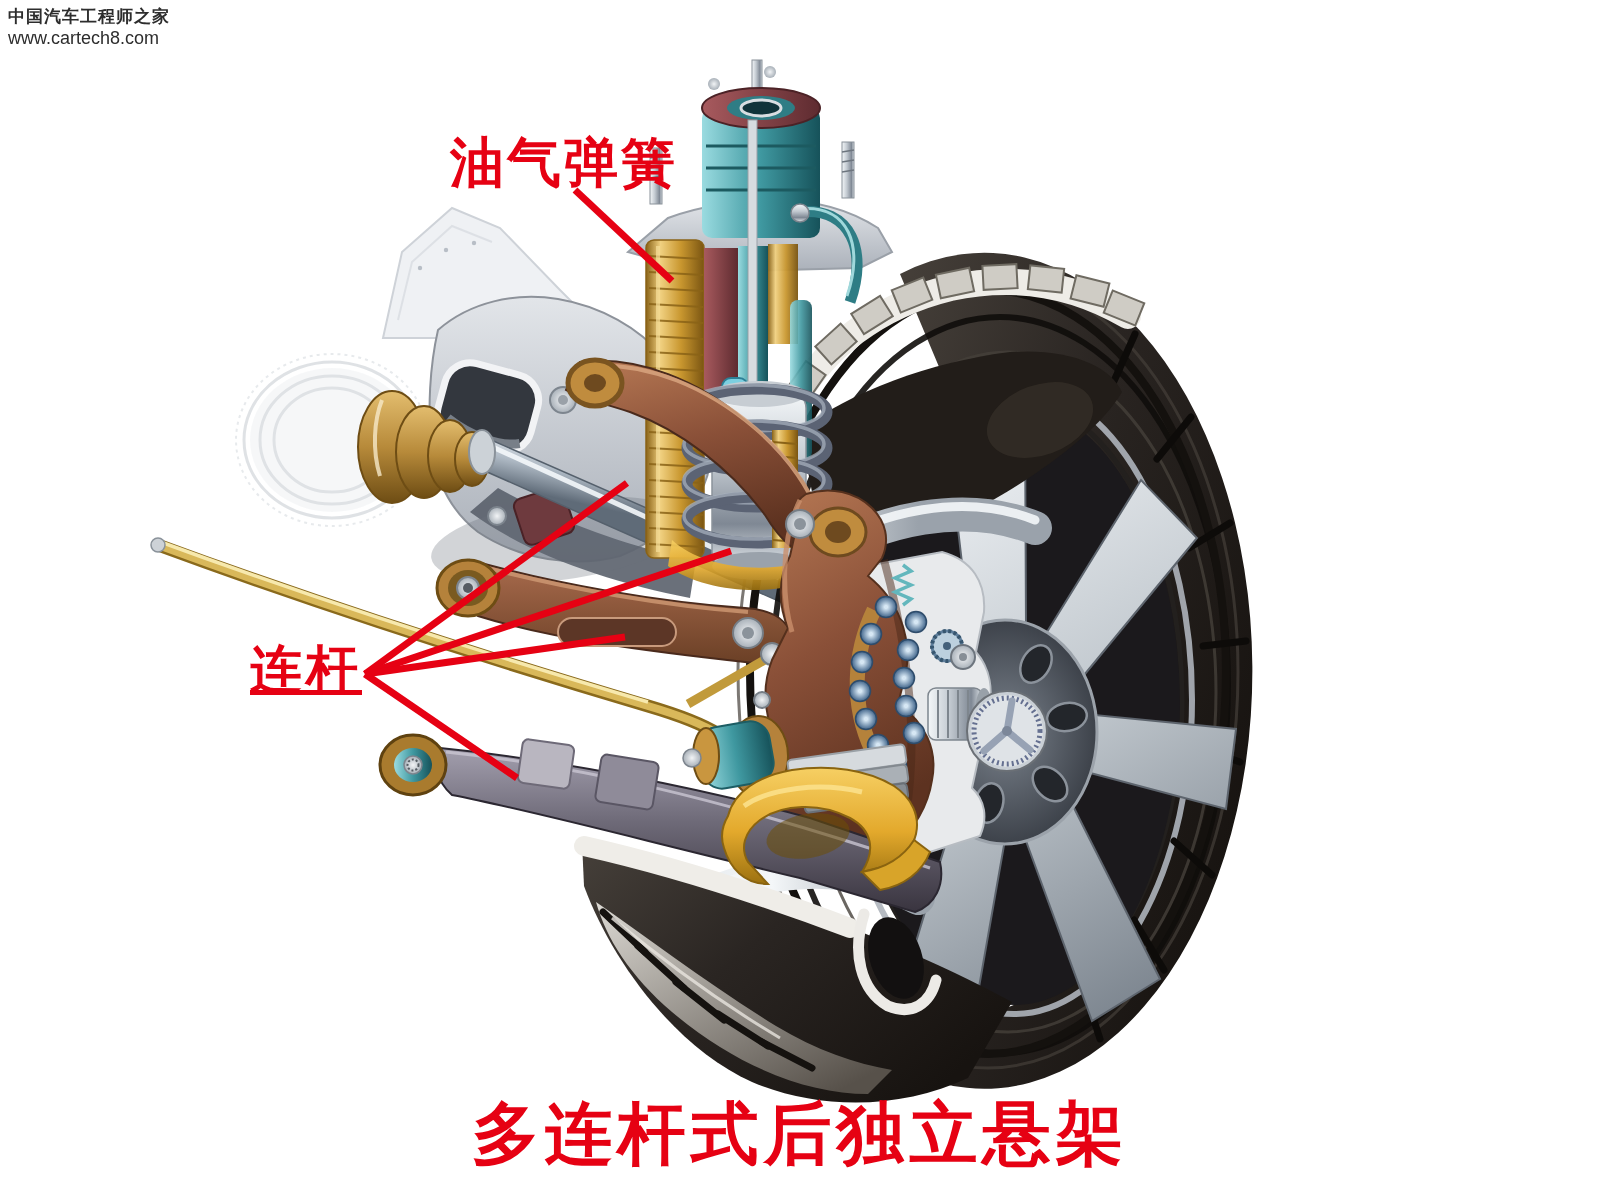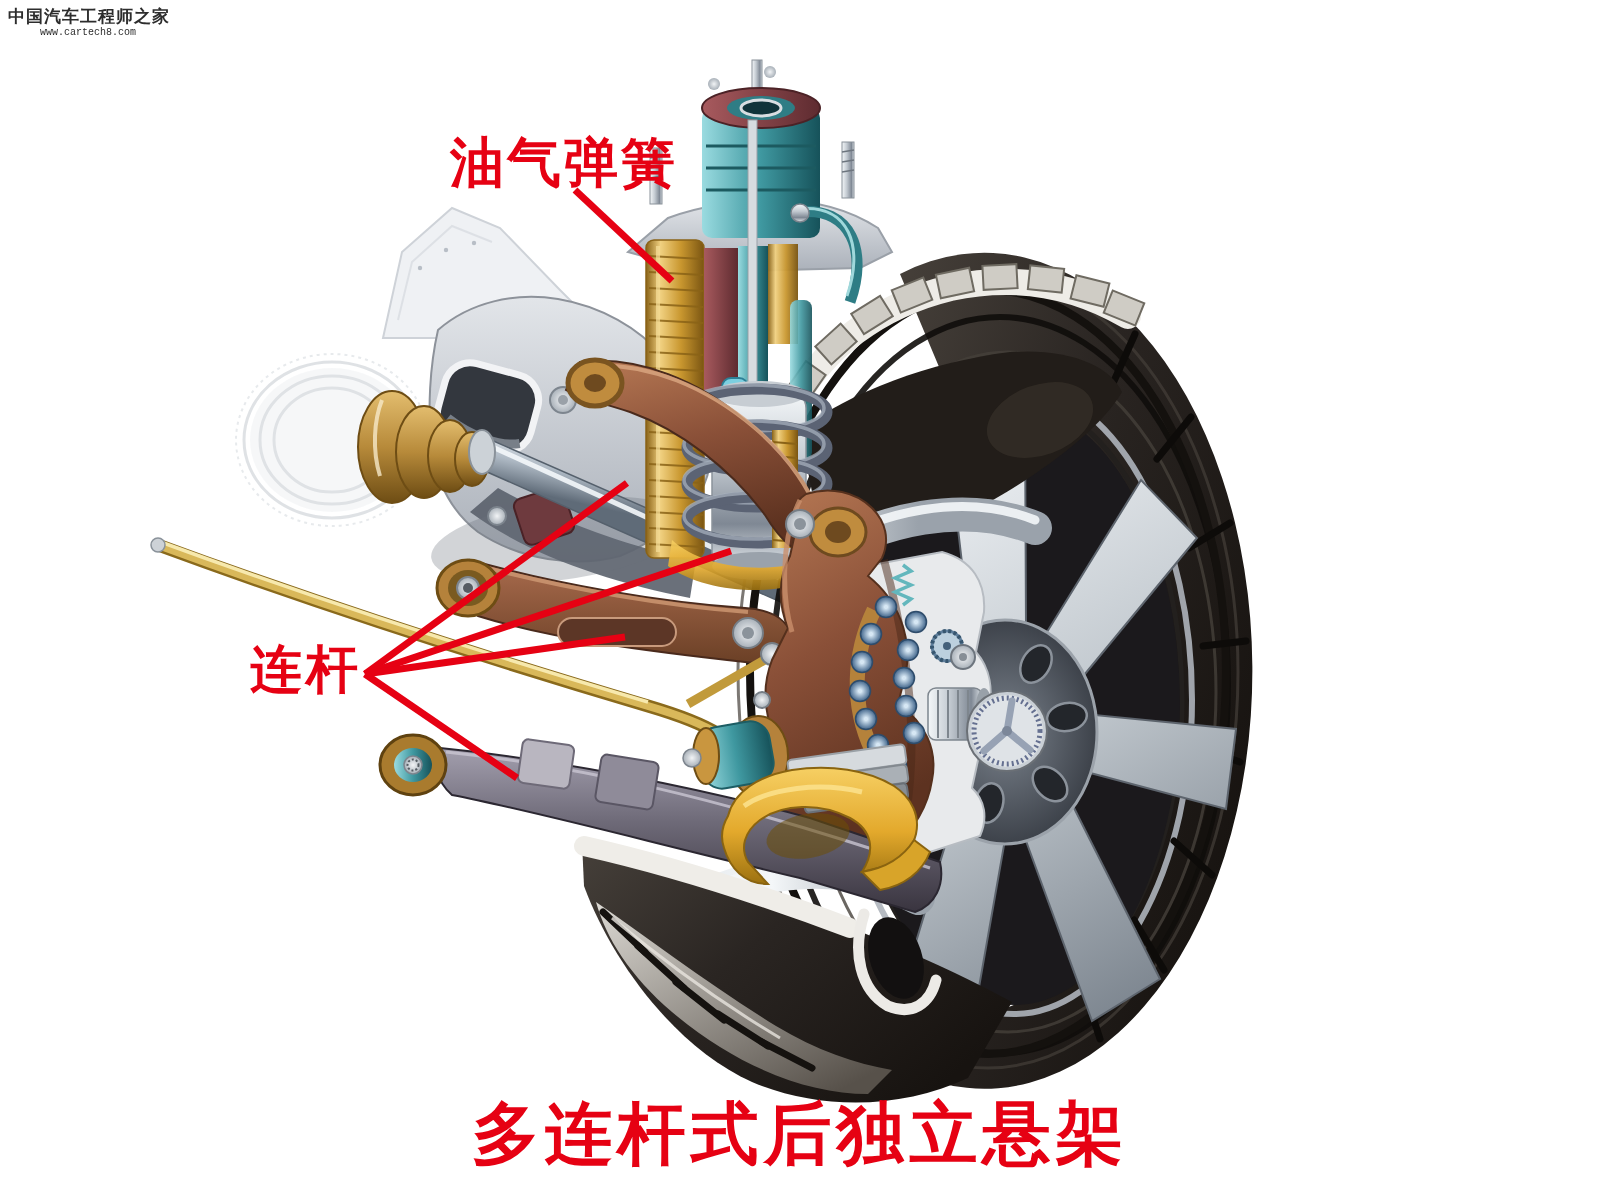--- a/index.html
+++ b/index.html
@@ -1,25 +1,25 @@
 <!DOCTYPE html>
 <html style="--red: #e60113; --ink: #2d2d2d;"><head>
 <meta charset="utf-8">
 <style>
   html,body{margin:0;padding:0;background:#fff;}
   #stage{position:relative;width:1592px;height:1200px;background:#fff;overflow:hidden;
          font-family:"Liberation Sans",sans-serif;}
   #stage svg{position:absolute;left:0;top:0;}
   .wm{position:absolute;left:8px;top:6px;color:var(--ink,#2d2d2d);line-height:1.25;}
   .wm .l1{font-size:17px;font-weight:bold;letter-spacing:1px;display:block;}
-  .wm .l2{font-size:10px;font-family:Liberation Mono, monospace;display:block;margin-left:32px;}
+  .wm .l2{font-size:18px;font-family:Liberation Sans, sans-serif;display:block;}
   .red-label{position:absolute;color:var(--red,#e60113);font-weight:bold;
              font-family:"Liberation Serif",serif;white-space:nowrap;line-height:1;}
   #spring-label{left:450px;top:136px;font-size:54px;letter-spacing:3px;text-align:center;}
-  #links-label{left:250px;top:644px;font-size:52px;letter-spacing:4px;}
+  #links-label{left:250px;top:644px;font-size:52px;letter-spacing:4px;text-decoration:underline;}
   #caption{position:absolute;left:0;top:1100px;width:1600px;text-align:center;
            color:var(--red,#e60113);font-weight:bold;font-family:"Liberation Serif",serif;
            font-size:68px;letter-spacing:5px;line-height:1;}
 </style>
 </head>
 <body>
 
 <div id="stage">
 
 <svg width="1600" height="1200" viewBox="0 0 1600 1200">

